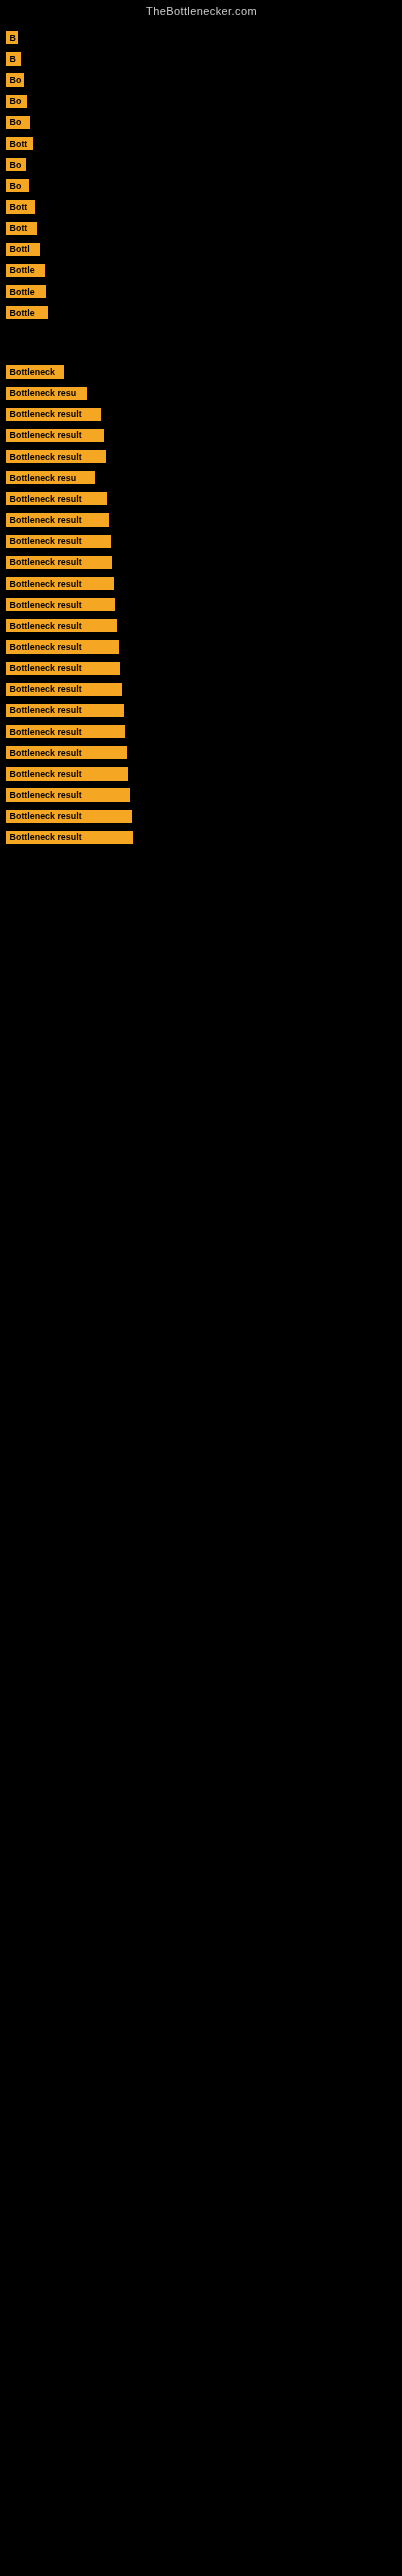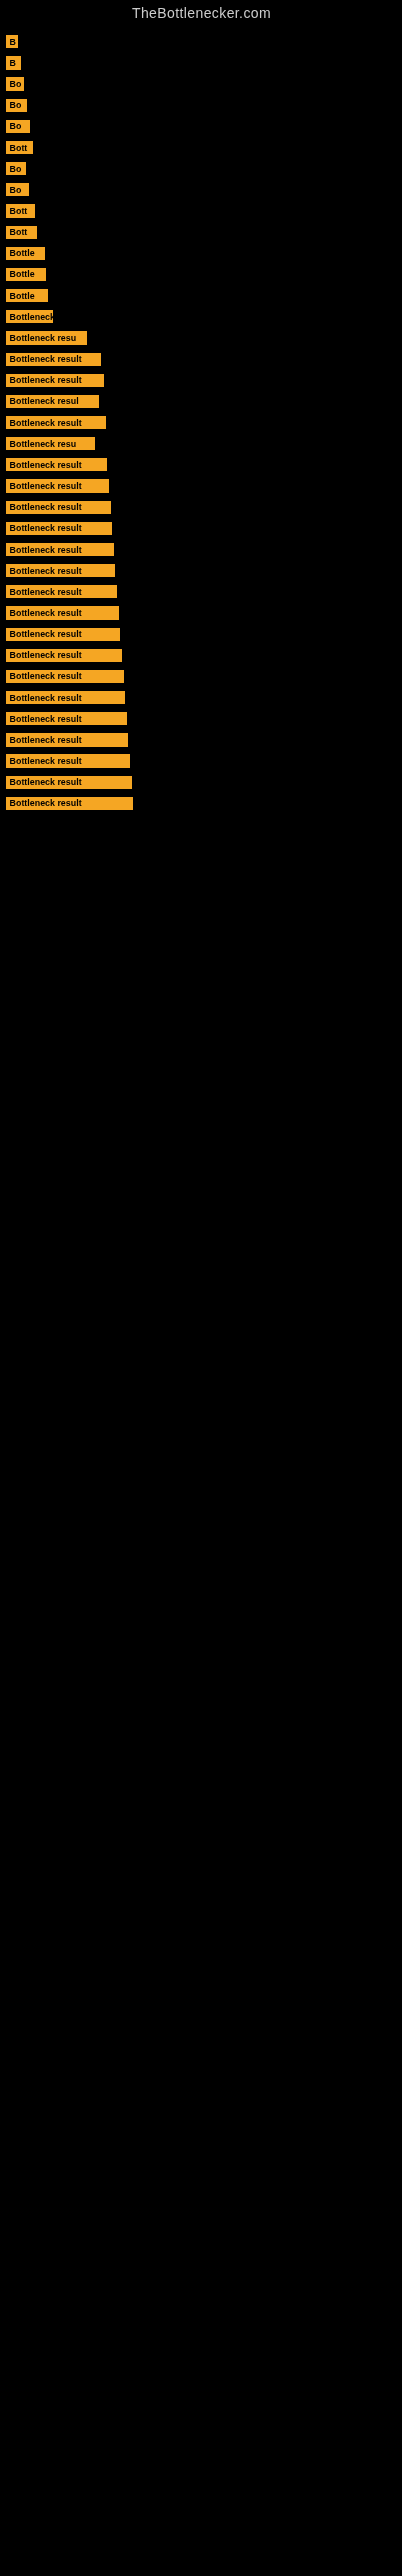--- a/index.html
+++ b/index.html
@@ -5,21 +5,21 @@
     * { margin: 0; padding: 0; box-sizing: border-box; }
     body {
       background-color: #000;
       width: 403px;
       min-height: 2576px;
       font-family: Arial, sans-serif;
       position: relative;
     }
     .site-title {
       color: #ccc;
-      font-size: 14px;
+      font-size: 11px;
       text-align: center;
       padding: 4.8px 0 3.2px 0;
       letter-spacing: 0.4px;
     }
     .items-container {
       display: flex;
       flex-direction: column;
       padding: 8px 0;
     }
     .item-row {
@@ -68,42 +68,42 @@
     <div class="item-row">
       <div class="item-label" style="width: 22.5px;">Bo</div>
     </div>
     <div class="item-row">
       <div class="item-label" style="width: 29px;">Bott</div>
     </div>
     <div class="item-row">
       <div class="item-label" style="width: 31px;">Bott</div>
     </div>
     <div class="item-row">
+      <div class="item-label" style="width: 34px;">Bottl</div>
+    </div>
+    <div class="item-row">
       <div class="item-label" style="width: 39px;">Bottle</div>
     </div>
     <div class="item-row">
       <div class="item-label" style="width: 40px;">Bottle</div>
     </div>
     <div class="item-row">
       <div class="item-label" style="width: 42px;">Bottle</div>
     </div>
     <div class="item-row">
-      <div class="item-label" style="width: 47px;">Bottleneck</div>
+      <div class="item-label" style="width: 58px; margin-top: 38px;">Bottleneck</div>
     </div>
     <div class="item-row">
       <div class="item-label" style="width: 81px;">Bottleneck resu</div>
     </div>
     <div class="item-row">
       <div class="item-label" style="width: 95px;">Bottleneck result</div>
     </div>
     <div class="item-row">
       <div class="item-label" style="width: 98px;">Bottleneck result</div>
-    </div>
-    <div class="item-row">
-      <div class="item-label" style="width: 93px;">Bottleneck resul</div>
     </div>
     <div class="item-row">
       <div class="item-label" style="width: 100px;">Bottleneck result</div>
     </div>
     <div class="item-row">
       <div class="item-label" style="width: 89px;">Bottleneck resu</div>
     </div>
     <div class="item-row">
       <div class="item-label" style="width: 101px;">Bottleneck result</div>
     </div>

